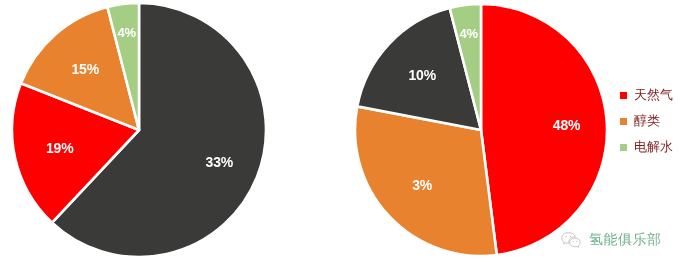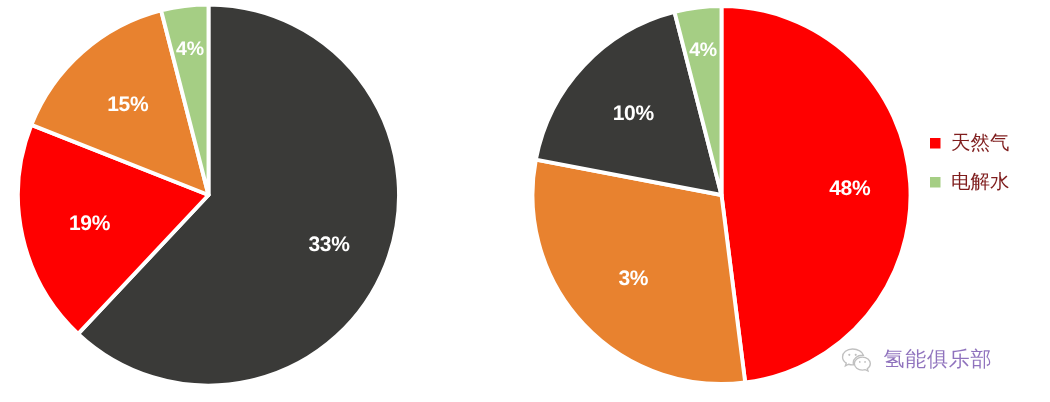--- a/index.html
+++ b/index.html
@@ -64,21 +64,21 @@
     position: absolute;
     left: 560px;
     top: 231px;
     display: flex;
     align-items: center;
     opacity: 0.62;
   }
   #watermark .wm-text {
     font-family: "DejaVu Sans", "Liberation Sans", sans-serif;
     font-size: 14px;
-    color: #4c1d95;
+    color: #15803d;
     margin-left: 7px;
     white-space: nowrap;
     letter-spacing: 0.5px;
   }
   #watermark .wm-icon {
     width: 22px;
     height: 18px;
     flex: 0 0 auto;
   }
 </style>
@@ -108,20 +108,24 @@
       <div class="slice-label" style="left: 422.2px; top: 74.8px;">10%</div>
       <div class="slice-label" style="left: 468.7px; top: 32.5px; font-size: 13px;">4%</div>
     </div>
 
   <div id="legend">
     <div class="legend-item">
       <span class="legend-swatch" style="background: rgb(255, 0, 0);"></span>
       <span class="legend-label">天然气</span>
     </div>
     <div class="legend-item">
+      <span class="legend-swatch" style="background: rgb(232, 130, 47);"></span>
+      <span class="legend-label">醇类</span>
+    </div>
+    <div class="legend-item">
       <span class="legend-swatch" style="background: rgb(165, 206, 132);"></span>
       <span class="legend-label">电解水</span>
     </div>
   </div>
 
   <div id="watermark">
     <svg class="wm-icon" viewBox="0 0 28 24" xmlns="http://www.w3.org/2000/svg">
       <path d="M10.5 2.2C5.5 2.2 1.6 5.4 1.6 9.3c0 2.2 1.3 4.2 3.3 5.5l-.8 2.5 2.9-1.5c1.1.3 2.3.5 3.5.5.3 0 .6 0 .9-.03-.2-.6-.3-1.2-.3-1.8 0-3.7 3.6-6.7 8.1-6.7.3 0 .6 0 .9.04C19.3 4.7 15.4 2.2 10.5 2.2z" fill="none" stroke="#9a9a9a" stroke-width="1.2"></path>
       <circle cx="7.6" cy="7.4" r="0.95" fill="#9a9a9a"></circle>
       <circle cx="13.3" cy="7.4" r="0.95" fill="#9a9a9a"></circle>

